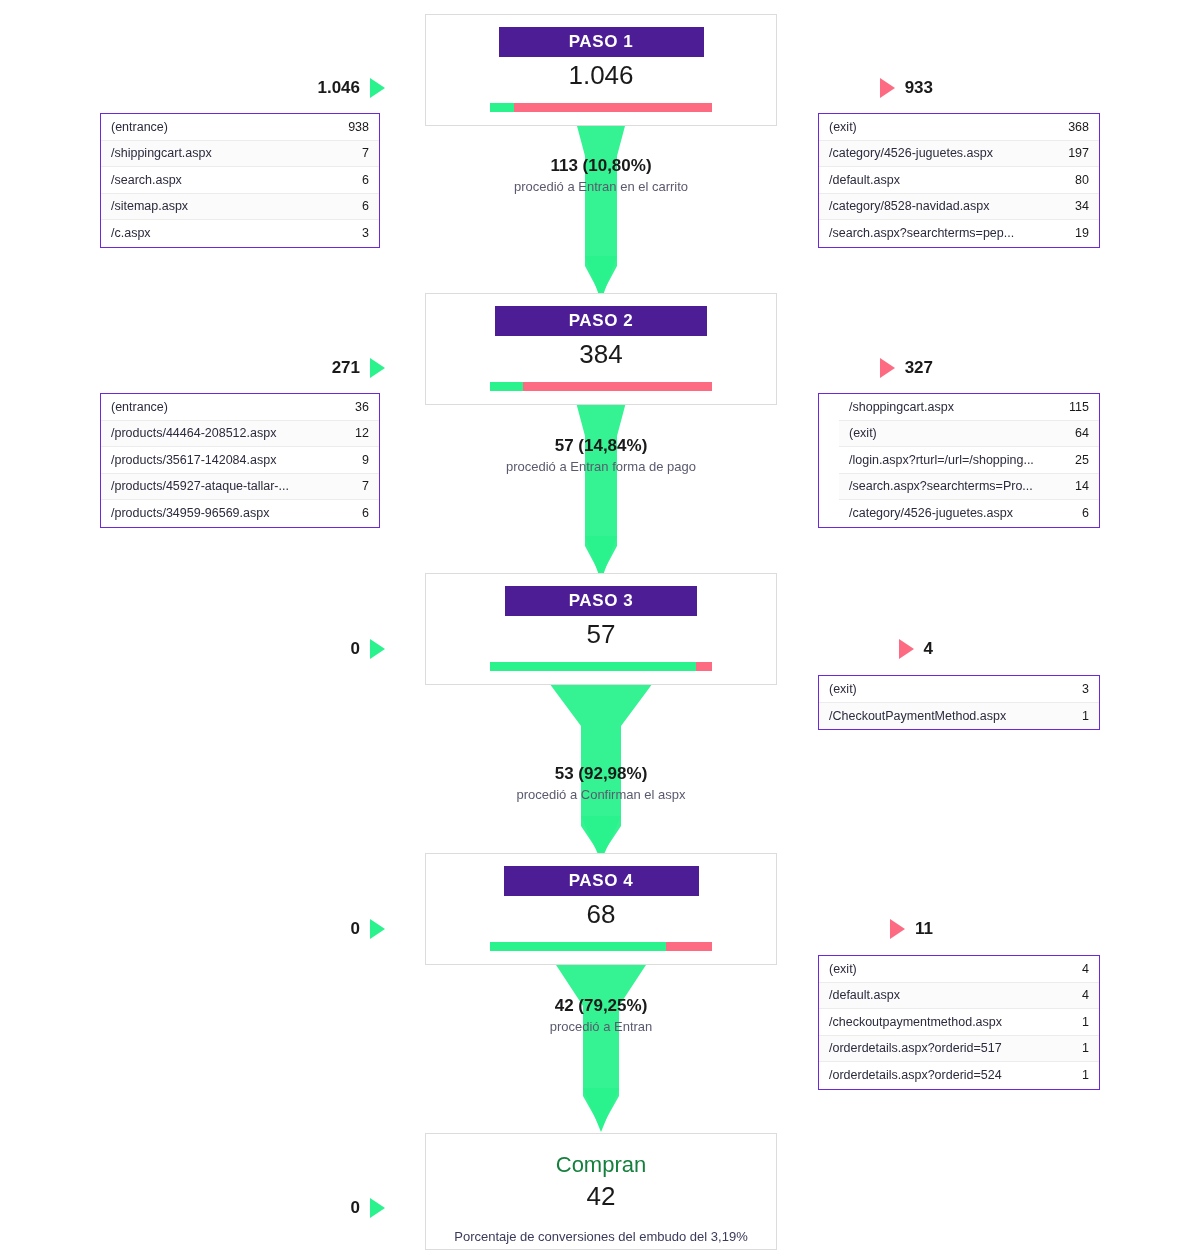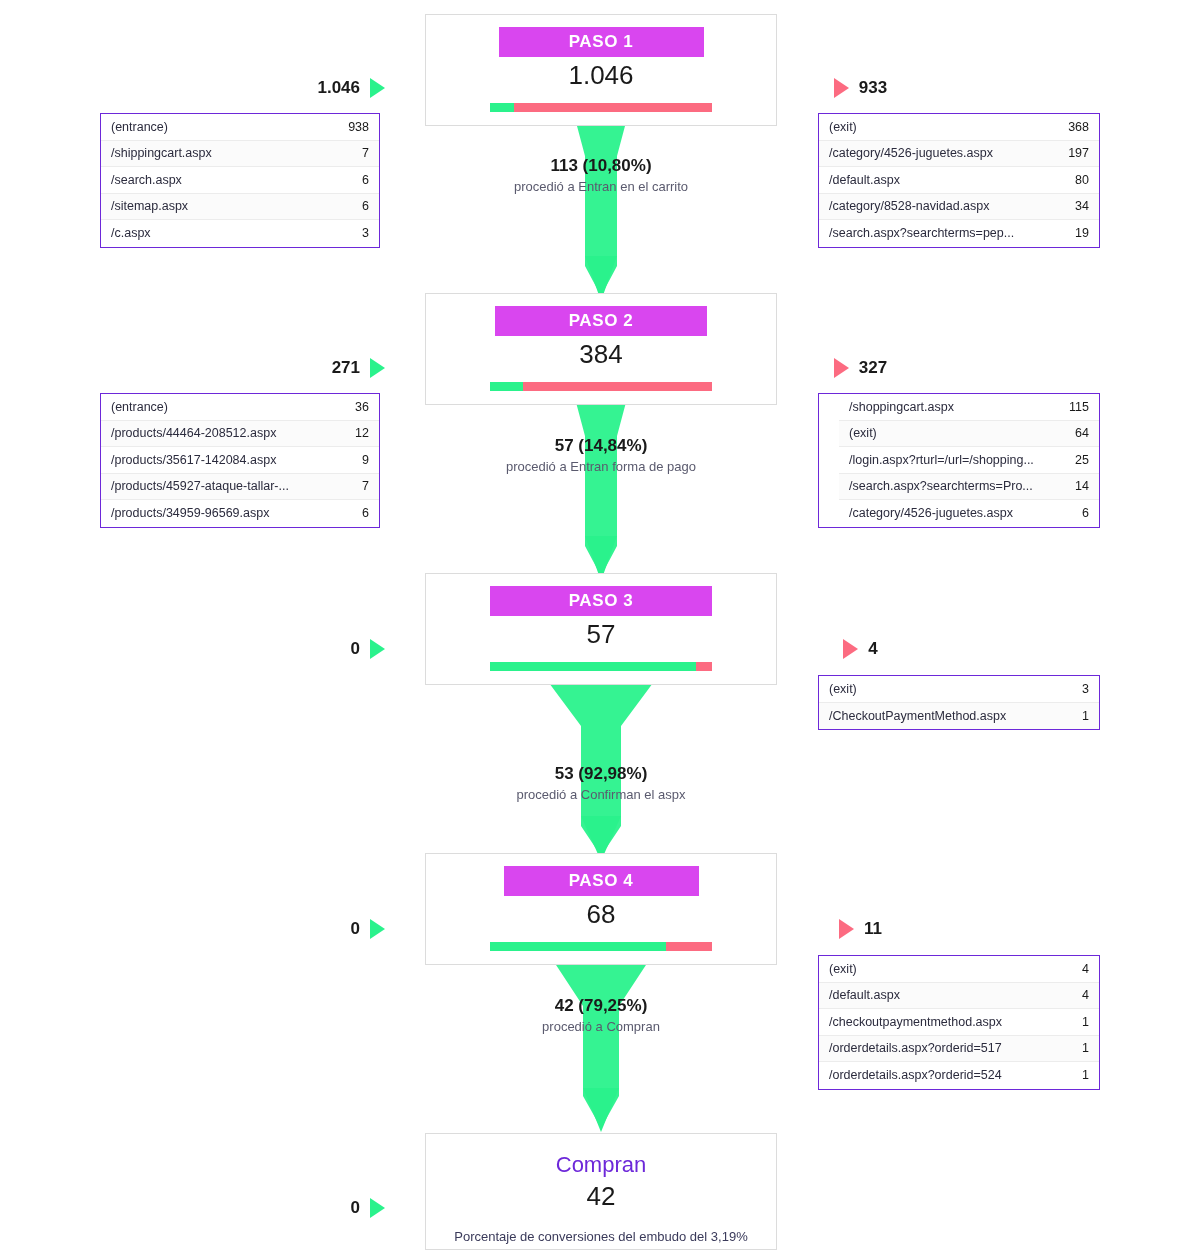--- a/index.html
+++ b/index.html
@@ -28,21 +28,21 @@
     position: absolute;
     left: 425px;
     width: 352px;
     background: #ffffff;
     border: 1px solid #dcdcdc;
     box-sizing: border-box;
     text-align: center;
     z-index: 4;
   }
   .step-header {
-    background: #d946ef;
+    background: #4c1d95;
     color: #ffffff;
     font-weight: bold;
     font-size: 17px;
     letter-spacing: 0.6px;
     line-height: 30px;
     height: 30px;
     margin: 12px auto 0 auto;
   }
   .step-count {
     font-size: 26px;
@@ -73,21 +73,21 @@
     left: 425px;
     width: 352px;
     background: #ffffff;
     border: 1px solid #dcdcdc;
     box-sizing: border-box;
     text-align: center;
     z-index: 4;
   }
   .final-title {
     font-size: 22px;
-    color: #6d28d9;
+    color: #15803d;
     line-height: 30px;
     padding-top: 16px;
   }
   .final-count {
     font-size: 26px;
     color: #1a1a1a;
     line-height: 32px;
   }
   .final-note {
     font-size: 13px;
@@ -126,21 +126,21 @@
   }
 
   
   .side-num {
     position: absolute;
     display: flex;
     align-items: center;
     z-index: 5;
   }
   .side-num.left  { justify-content: flex-end; }
-  .side-num.right { justify-content: center; }
+  .side-num.right { justify-content: flex-end; }
   .side-value {
     font-size: 17px;
     font-weight: bold;
     color: #1a1a1a;
   }
   .tri {
     width: 0;
     height: 0;
     border-top: 10px solid transparent;
     border-bottom: 10px solid transparent;
@@ -349,21 +349,21 @@
         <div class="st-val">6</div>
       </div>
     </div>
 
   <div class="flow-label" style="top:435px;">
     <div class="flow-main">57 (14,84%)</div>
     <div class="flow-sub">procedió a Entran forma de pago</div>
   </div>
 
   <div class="step-box" style="top:573px;">
-    <div class="step-header" id="hdr-2" style="width:222px;">PASO 3</div>
+    <div class="step-header" id="hdr-2" style="width:192px;">PASO 3</div>
     <div class="step-count">57</div>
     <div class="ratio-bar">
         <span id="bar-2" style="width: 92.98%;"></span>
       </div>
   </div>
 
   <div class="side-num left" style="top:639px;left:240px;width:145px;">
     <span class="side-value">0</span>
     <span class="tri green"></span>
   </div>
@@ -423,21 +423,21 @@
         <div class="st-val">1</div>
       </div>
       <div class="st-row">
         <div class="st-page">/orderdetails.aspx?orderid=524</div>
         <div class="st-val">1</div>
       </div>
     </div>
 
   <div class="flow-label" style="top:995px;">
     <div class="flow-main">42 (79,25%)</div>
-    <div class="flow-sub">procedió a Compran</div>
+    <div class="flow-sub">procedió a Entran</div>
   </div>
 
   <div class="final-box" style="top:1133px;height:117px;">
     <div class="final-title">Compran</div>
     <div class="final-count">42</div>
     <div class="final-note">Porcentaje de conversiones del embudo del 3,19%</div>
   </div>
 
   <div class="side-num left" style="top:1198px;left:240px;width:145px;">
     <span class="side-value">0</span>

